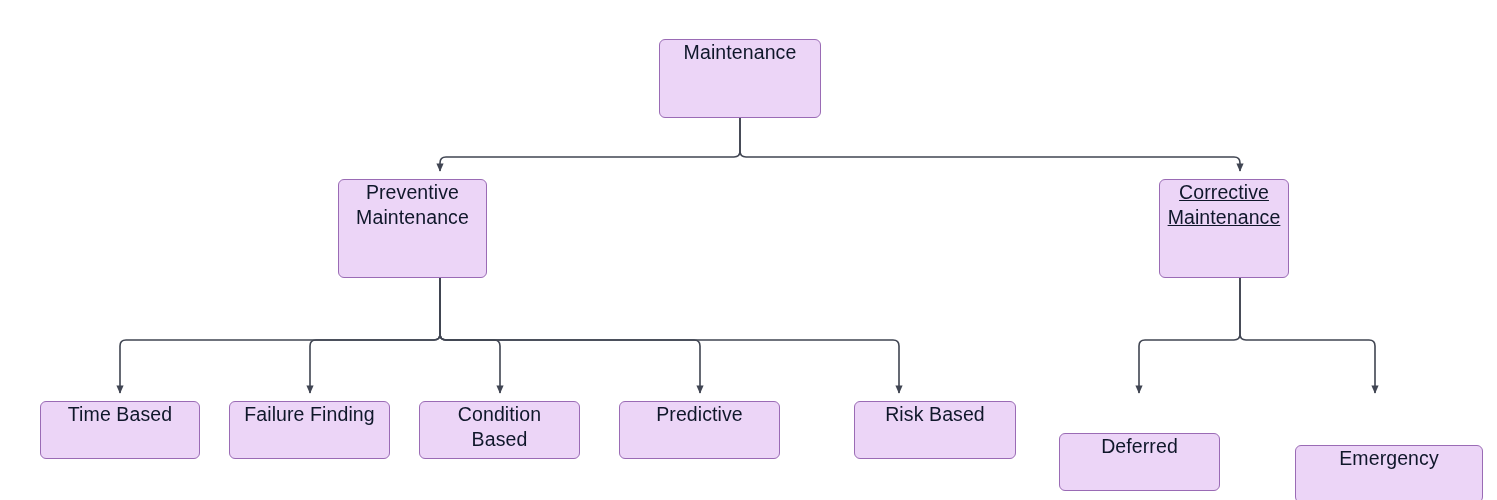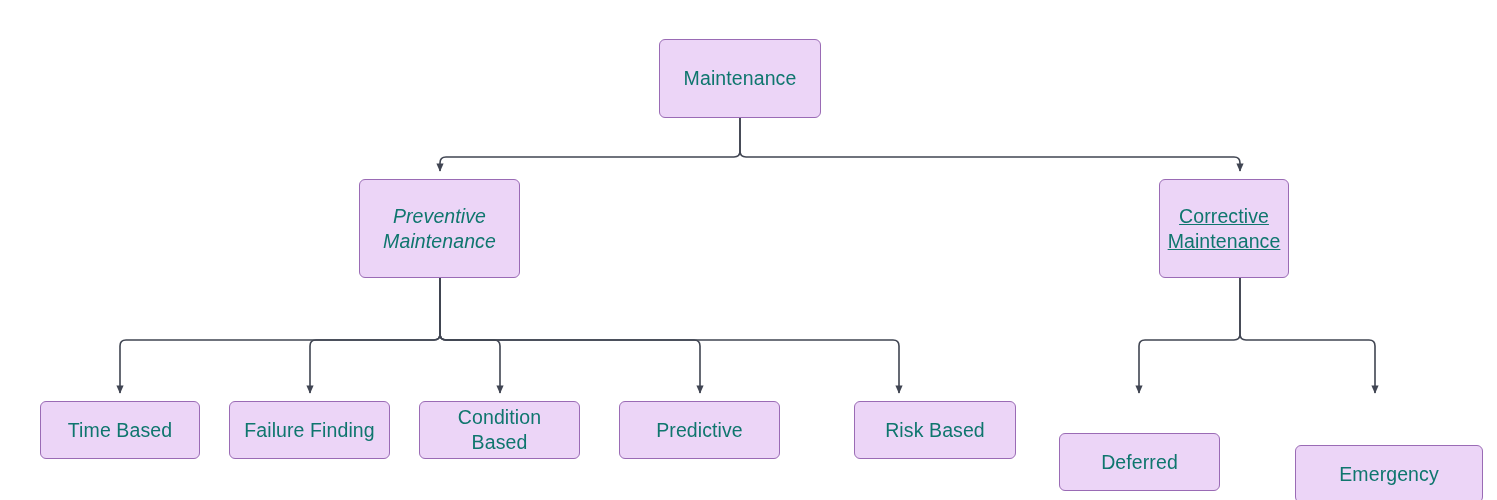--- a/index.html
+++ b/index.html
@@ -21,27 +21,27 @@
     position: absolute;
     left: 0;
     top: 0;
     width: 1497px;
     height: 500px;
   }
   .node {
     position: absolute;
     box-sizing: border-box;
     display: flex;
-    align-items: center;
+    align-items: flex-start;
     justify-content: center;
     text-align: center;
     background: #ecd5f7;
     border: 1.1px solid #9a6bb5;
     border-radius: 6px;
-    color: #0f766e;
+    color: #0f172a;
     font-size: 19.5px;
     line-height: 25px;
     letter-spacing: 0.1px;
     white-space: pre-line;
     z-index: 5;
   }
   .node-label {
     display: block;
     padding: 0 8px;
     white-space: pre-line;
@@ -69,21 +69,21 @@
     <path d="M440,278 L440,334 Q440,340 446,340 L893,340 Q899,340 899,346 L899,393" fill="none" stroke="#404552" stroke-width="1.6" marker-end="url(#arrowhead)"></path>
 
     <path d="M1240,278 L1240,334 Q1240,340 1234,340 L1145,340 Q1139,340 1139,346 L1139,393" fill="none" stroke="#404552" stroke-width="1.6" marker-end="url(#arrowhead)"></path>
     <path d="M1240,278 L1240,334 Q1240,340 1246,340 L1369,340 Q1375,340 1375,346 L1375,393" fill="none" stroke="#404552" stroke-width="1.6" marker-end="url(#arrowhead)"></path>
   </svg>
 
   <div class="node" style="left:659px;top:39px;width:162px;height:79px;">
     <span class="node-label">Maintenance</span>
   </div>
 
-  <div class="node" style="left:359px;top:179px;width:161px;height:99px;font-style:italic;">
+  <div class="node" style="left:338px;top:179px;width:149px;height:99px;">
     <span class="node-label">Preventive
 Maintenance</span>
   </div>
 
   <div class="node" style="left:1159px;top:179px;width:130px;height:99px;text-decoration:underline;">
     <span class="node-label">Corrective
 Maintenance</span>
   </div>
 
   <div class="node" style="left:40px;top:401px;width:160px;height:58px;">

